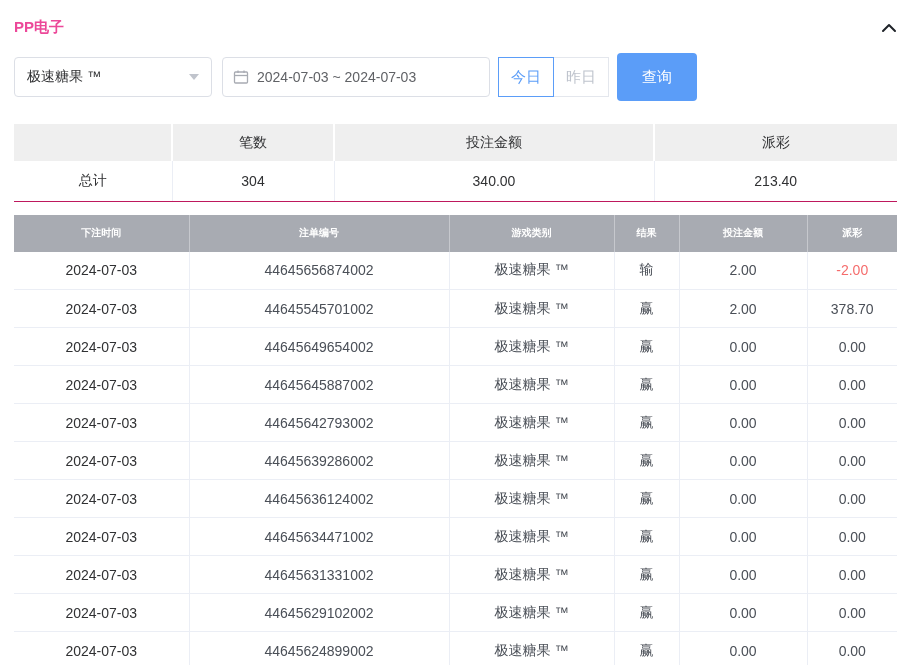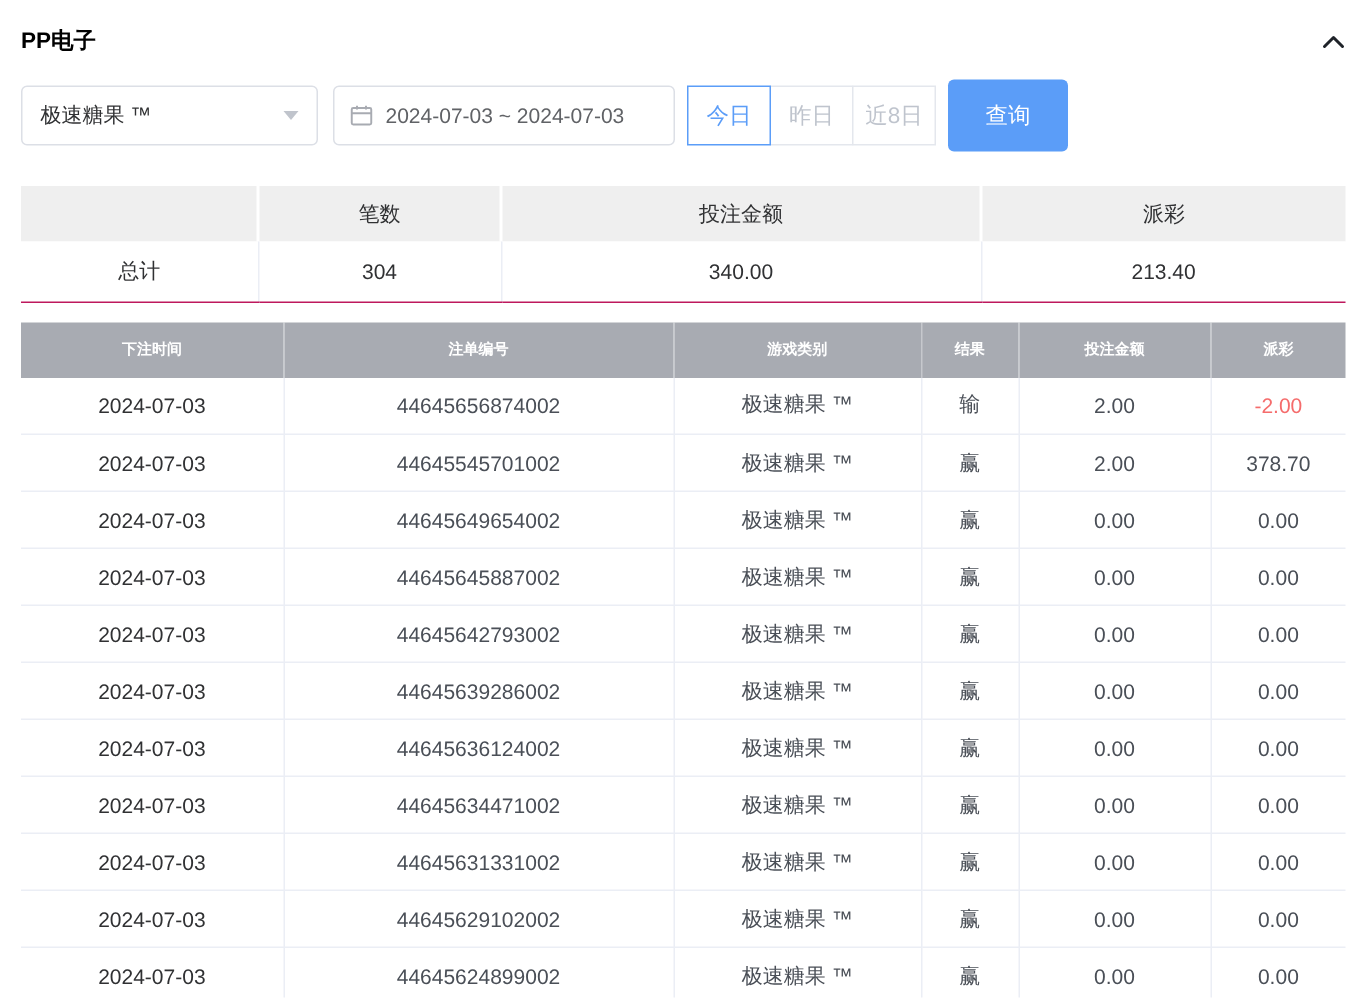--- a/index.html
+++ b/index.html
@@ -2,28 +2,28 @@
 <html><head>
 <meta charset="utf-8">
 <style>
   * { margin:0; padding:0; box-sizing:border-box; }
   html,body { width:911px; height:665px; overflow:hidden; background:#fff;
     font-family:"Liberation Sans","DejaVu Sans",sans-serif; font-size:14px; color:#303133; }
   .page { padding:0 14px; }
 
   
   .panel-header { display:flex; align-items:center; justify-content:space-between; padding:18px 0 2px; }
-  .panel-title { font-size:15px; font-weight:bold; color:#000000;text-align:center; }
+  .panel-title { font-size:15px; font-weight:bold; color:#ec4899;text-align:center; }
   .collapse-btn { cursor:pointer; display:flex; align-items:center; }
 
   
   .filters { display:flex; align-items:center; margin-top:14px; }
   .select-box { width:198px; height:40px; border:1px solid #dcdfe6; border-radius:4px;
     display:flex; align-items:center; justify-content:space-between; padding:0 12px; color:#303133; cursor:pointer; background:#fff; }
-  .date-box { width:228px; height:40px; border:1px solid #dcdfe6; border-radius:4px;
+  .date-box { width:268px; height:40px; border:1px solid #dcdfe6; border-radius:4px;
     display:flex; align-items:center; gap:8px; padding:0 10px; margin-left:10px; color:#606266; cursor:pointer; background:#fff; }
   .quick-group { display:flex; margin-left:8px; }
   .quick-btn { width:56px; height:40px; background:#fff; border:1px solid #e4e7ed; color:#bfc4cd;
     font-size:15px; cursor:pointer; margin-left:-1px; display:flex; align-items:center; justify-content:center; }
   .quick-btn:first-child { margin-left:0; }
   .quick-btn.active { border:1px solid #5b9df8; color:#5b9df8; position:relative; z-index:1; background:#fff; }
   .search-btn { width:80px; height:48px; margin-left:8px; background:#5b9df8; border:none; border-radius:4px;
     color:#fff; font-size:15px; cursor:pointer; }
 
   
@@ -78,21 +78,20 @@
           <line x1="5" y1="1.5" x2="5" y2="4"></line>
           <line x1="11" y1="1.5" x2="11" y2="4"></line>
         </svg>
       </span>
       <span>2024-07-03 ~ 2024-07-03</span>
     </div>
 
     <div class="quick-group">
       <button class="quick-btn active">今日</button>
       <button class="quick-btn">昨日</button>
-      <button class="quick-btn">近8日</button>
     </div>
 
     <button class="search-btn">查询</button>
   </div>
 
   <table class="summary">
     <colgroup>
         <col style="width:158px">
         <col style="width:162px">
         <col style="width:320px">

